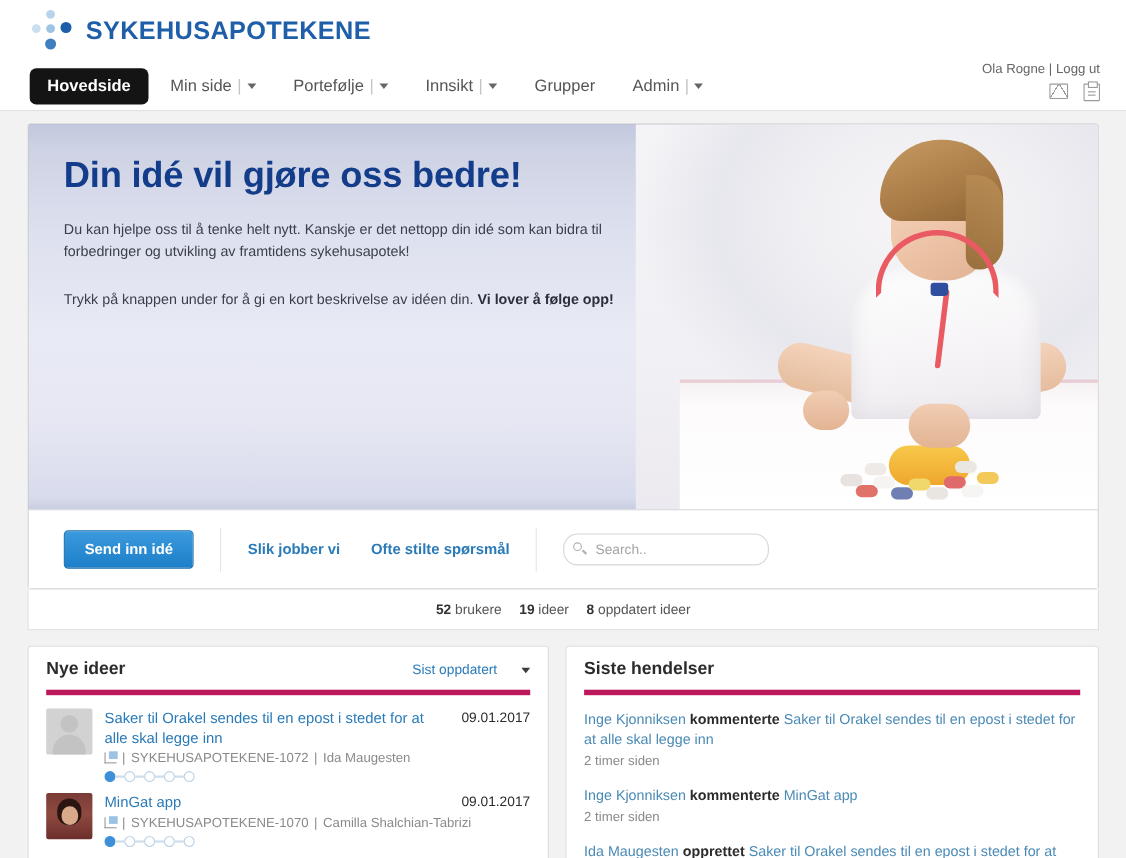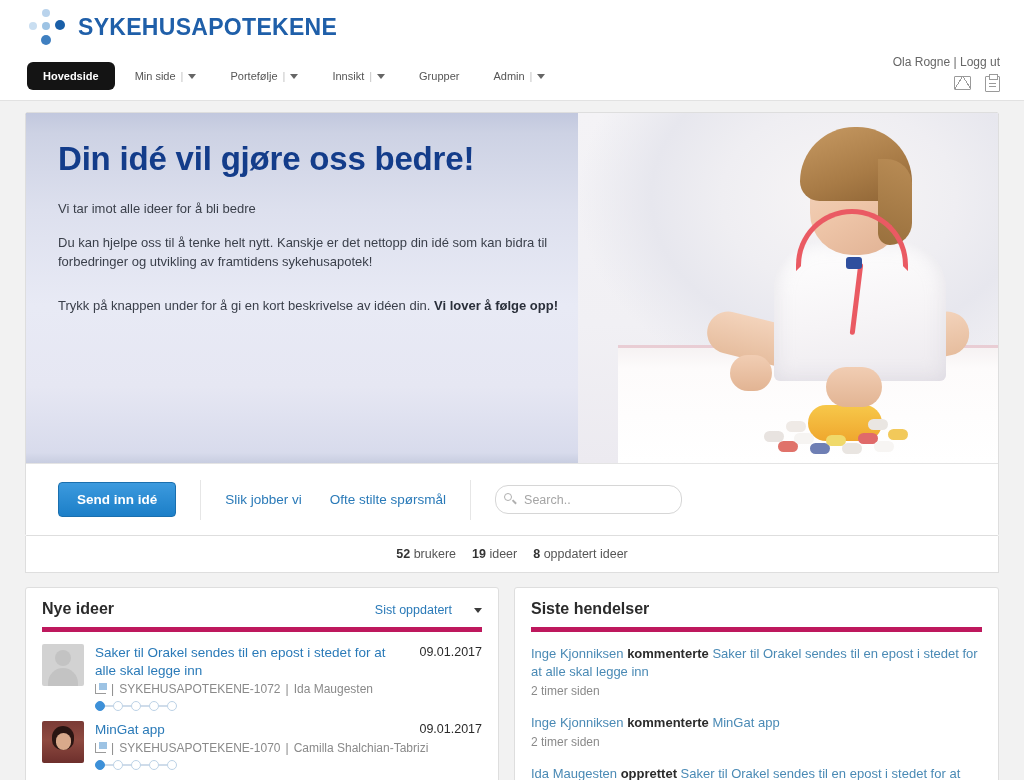--- a/index.html
+++ b/index.html
@@ -39,21 +39,21 @@
     font-size: 23px; font-weight: bold; letter-spacing: 0.3px;
     color: #1f5fa9;
   }
 
   .navbar {
     position: absolute; left: 27px; top: 62px;
     display: flex; align-items: center;
   }
   .nav-item {
     display: flex; align-items: center;
-    font-size: 11px; color: #555; padding: 7px 14px;
+    font-size: 15px; color: #555; padding: 7px 14px;
     margin-right: 6px; white-space: nowrap; cursor: pointer;
   }
   .nav-item.active {
     background: #141414; color: #fff; font-weight: bold;
     border-radius: 6px; padding: 8px 16px;
   }
   .nav-sep { color: #c4c4c4; margin: 0 5px; font-weight: normal; }
   .caret {
     width: 0; height: 0; display: inline-block;
     border-left: 4.5px solid transparent;
@@ -194,21 +194,21 @@
     display: flex; align-items: center; height: 72px;
     padding: 0 32px; border-top: 1px solid #e4e4e4;
     background: #fff;
   }
   .btn-primary {
     background: linear-gradient(to bottom, #3c9ade 0%, #1c7fc8 100%);
     border: 1px solid #1a6fae; color: #fff; font-weight: bold;
     font-size: 13.5px; padding: 9px 18px; border-radius: 4px; cursor: pointer;
   }
   .vsep { width: 1px; height: 40px; background: #e6e6e6; margin: 0 24px; }
-  .linkset { display: flex; align-items: flex-end; gap: 28px; }
+  .linkset { display: flex; align-items: flex-end; gap: 28px; font-weight: bold; }
   .blue-link {
     color: #2a7ab8; font-size: 13.5px; text-decoration: none; cursor: pointer;
   }
   .searchbox {
     position: relative; width: 187px; height: 29px;
     border: 1px solid #d6d6d6; border-radius: 13px; background: #fff;
     display: flex; align-items: center; padding-left: 26px;
   }
   .searchbox input {
     border: none; outline: none; width: 150px; font-size: 12.5px;
@@ -401,21 +401,20 @@
           <div class="pill" style="left:110px;top:40px; background:#f7f5f3;"></div>
           <div class="pill" style="left:124px;top:28px; background:#f2c95a;"></div>
           <div class="pill" style="left:22px; top:20px; background:#efeae6;"></div>
           <div class="pill" style="left:104px;top:18px; background:#eae6e2;"></div>
         </div>
         <div class="hand-r"></div>
       </div>
 
       <div class="hero-inner">
         <h1>Din idé vil gjøre oss bedre!</h1>
-        <p>Vi tar imot alle ideer for å bli bedre</p>
         <p class="para">Du kan hjelpe oss til å tenke helt nytt. Kanskje er det nettopp din idé som kan bidra til forbedringer og utvikling av framtidens sykehusapotek!</p>
         <p class="para spaced">
           <span>Trykk på knappen under for å gi en kort beskrivelse av idéen din. </span><b>Vi lover å følge opp!</b>
         </p>
       </div>
     </div>
 
     <div class="actionbar">
       <button class="btn-primary">Send inn idé</button>
       <div class="vsep"></div>

